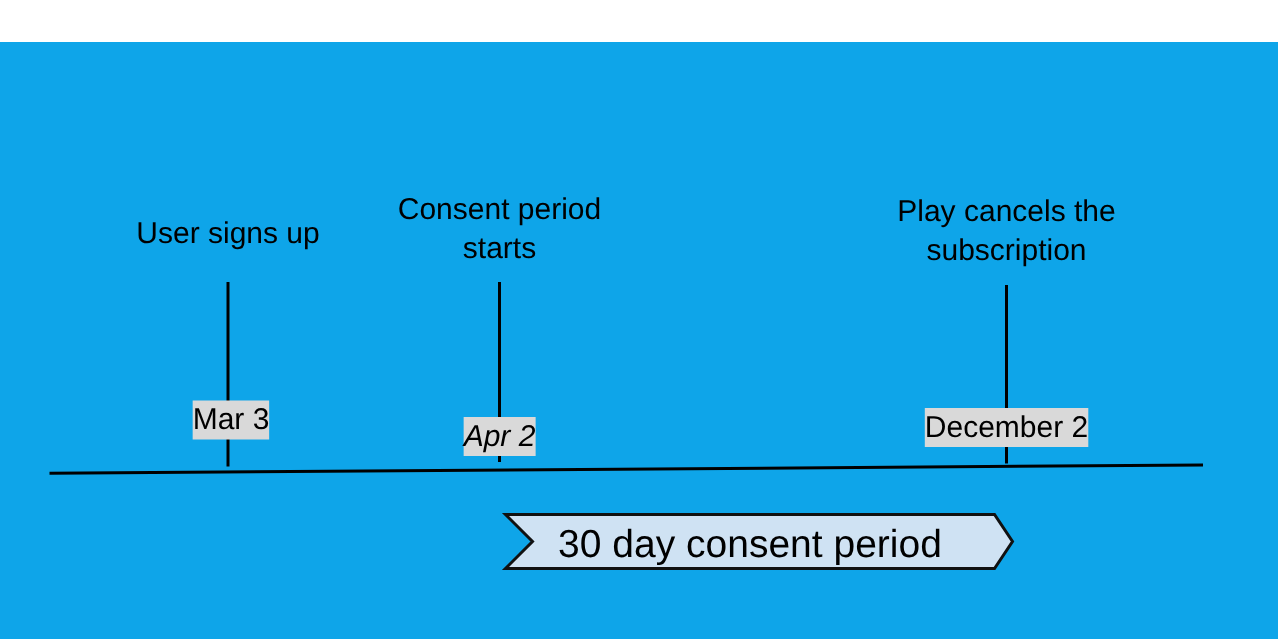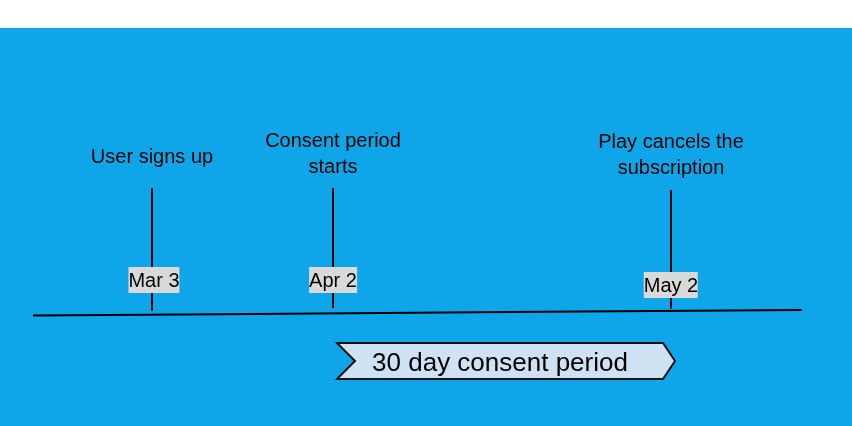--- a/index.html
+++ b/index.html
@@ -52,21 +52,21 @@
     position: absolute;
     transform: translateX(-50%);
     background: var(--date-label-bg, #d9d9d9);
     font-size: 20px;
     line-height: 26px;
     padding: 0 0;
     color: var(--text-color, #000);
     white-space: nowrap;
   }
   #date-label-1 { left: 154px; top: 239px; }
-  #date-label-2 { left: 333px; top: 239px; }
+  #date-label-2 { left: 333px; top: 250px; font-style: italic; }
   #date-label-3 { left: 671px; top: 244px; }
 
   #ribbon-label {
     position: absolute;
     left: 337px;
     top: 322px;
     width: 326px;
     text-align: center;
     font-size: 26px;
     line-height: 24px;
@@ -91,17 +91,17 @@
 
     <line id="timeline-axis-line" x1="33" y1="287.5" x2="802" y2="282"></line>
 
     <polygon id="ribbon-shape" points="337,315 663,315 675,333 663,351 337,351 355,333"></polygon>
   </svg>
 
   <div class="date-label" id="date-label-1">Mar 3</div>
 
   <div class="date-label" id="date-label-2">Apr 2</div>
 
-  <div class="date-label" id="date-label-3">May 2</div>
+  <div class="date-label" id="date-label-3">December 2</div>
 
   <div id="ribbon-label">30 day consent period</div>
 
 </div>
 
 </body></html>

